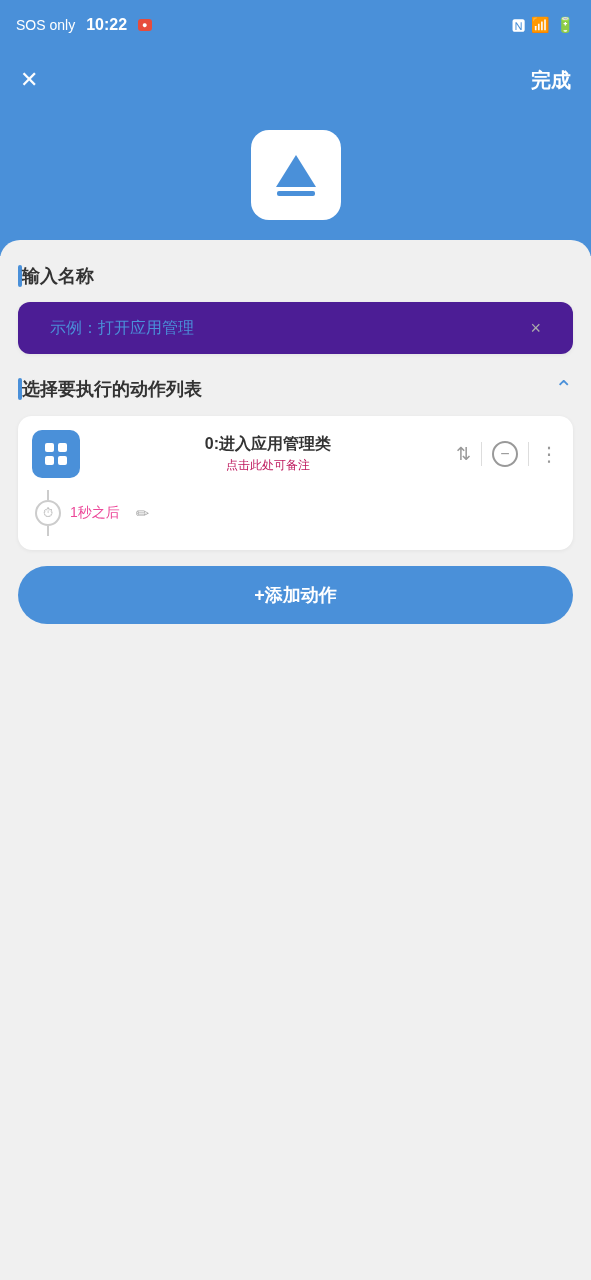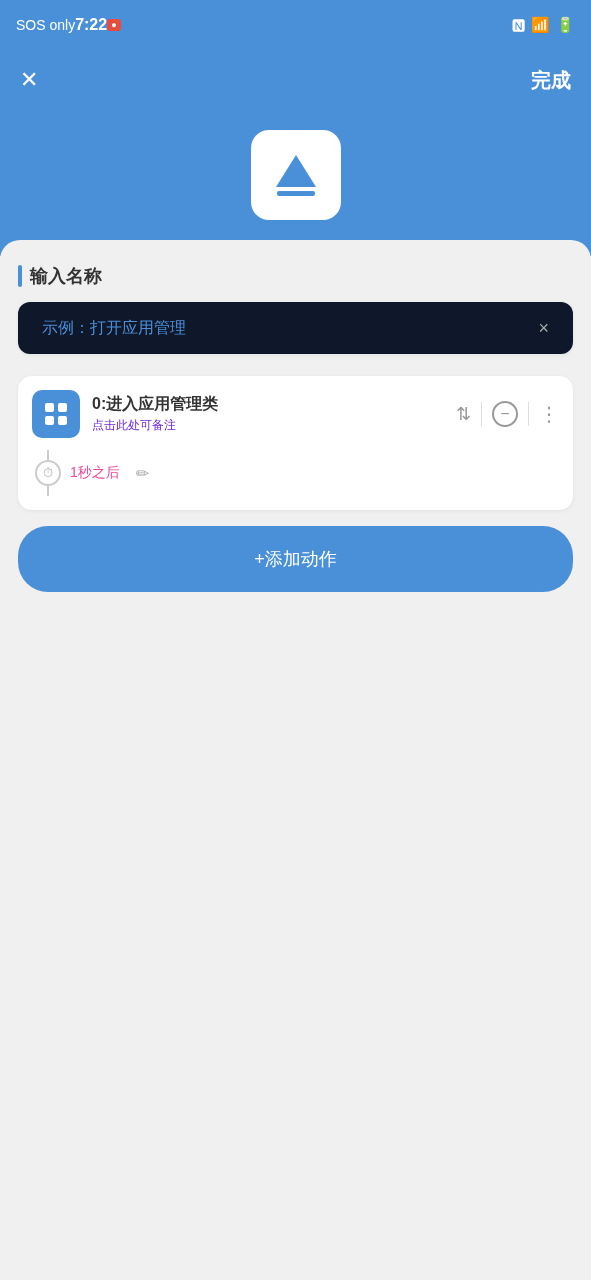--- a/index.html
+++ b/index.html
@@ -19,21 +19,21 @@
       height: 50px;
       background: #4a90d9;
       display: flex;
       align-items: center;
       justify-content: space-between;
       padding: 0 16px;
     }
     .status-left {
       display: flex;
       align-items: center;
-      gap: 0;
+      gap: 11px;
     }
     .status-time {
       color: white;
       font-size: 16px;
       font-weight: 600;
     }
     .status-sos {
       color: white;
       font-size: 14px;
       font-weight: 500;
@@ -125,40 +125,39 @@
       border-radius: 20px 20px 0 0;
       margin-top: -16px;
       padding: 24px 18px 20px;
       min-height: 900px;
     }
 
     
     .section-title {
       display: flex;
       align-items: center;
-      gap: 8px;
       margin-bottom: 14px;
     }
     .section-bar {
       width: 4px;
       height: 22px;
       background: #4a90d9;
       border-radius: 2px;
     }
     .section-label {
       font-size: 18px;
       font-weight: 600;
       color: #333;
     }
 
     
     .input-container {
-      background: #0f172a;
+      background: #4c1d95;
       border-radius: 12px;
-      padding: 0 24px;
+      padding: 0 32px;
       display: flex;
       align-items: center;
       height: 52px;
       margin-bottom: 22px;
       box-shadow: 0 1px 4px rgba(0,0,0,0.06);
     }
     .name-input {
       flex: 1;
       border: none;
       outline: none;
@@ -193,21 +192,21 @@
     
     .action-item-card {
       background: white;
       border-radius: 14px;
       padding: 14px 14px;
       box-shadow: 0 1px 4px rgba(0,0,0,0.06);
     }
     .action-item-row {
       display: flex;
       align-items: center;
-      gap: 12px;
+      text-align: center;
     }
     .action-icon {
       width: 48px;
       height: 48px;
       background: #4a90d9;
       border-radius: 10px;
       display: flex;
       align-items: center;
       justify-content: center;
       flex-shrink: 0;
@@ -228,21 +227,21 @@
     .action-info {
       flex: 1;
     }
     .action-name {
       font-size: 16px;
       font-weight: 600;
       color: #333;
     }
     .action-note {
       font-size: 12px;
-      color: #6d28d9;
+      color: #be185d;
       margin-top: 2px;
     }
     .action-controls {
       display: flex;
       align-items: center;
       gap: 10px;
     }
     .sort-icon {
       color: #999;
       font-size: 18px;
@@ -310,38 +309,38 @@
     .edit-icon {
       color: #aaa;
       font-size: 16px;
       cursor: pointer;
       margin-left: 6px;
     }
 
     
     .add-action-btn {
       width: 100%;
-      height: 66px;
+      height: 58px;
       background: #4a90d9;
       border: none;
       border-radius: 30px;
       color: white;
       font-size: 18px;
-      font-weight: 400;
+      font-weight: 700;
       cursor: pointer;
       margin-top: 16px;
     }
   </style>
 </head>
 <body>
 
 <div class="status-bar">
   <div class="status-left">
     <span class="status-sos">SOS only</span>
-    <span class="status-time">7:22</span>
+    <span class="status-time">10:22</span>
     <span class="sos-badge">●</span>
   </div>
   <div class="status-right">
     <span class="status-icon">🅽</span>
     <span class="status-icon">📶</span>
     <span class="status-icon">🔋</span>
   </div>
 </div>
 
 <div class="header">
@@ -365,20 +364,27 @@
     <div class="section-bar"></div>
     <span class="section-label">输入名称</span>
   </div>
 
   <div class="input-container">
     <input class="name-input" type="text" placeholder="示例：打开应用管理" style="">
     <button class="clear-btn">×</button>
   </div>
 
   
+  <div class="action-list-header">
+    <div class="section-title" style="margin-bottom:0;">
+      <div class="section-bar"></div>
+      <span class="section-label">选择要执行的动作列表</span>
+    </div>
+    <span class="chevron-up">⌃</span>
+  </div>
 
   
   <div class="action-item-card">
     <div class="action-item-row">
       <div class="action-icon">
         <div class="grid-icon">
           <span></span>
             <span></span>
             <span></span>
             <span></span>

